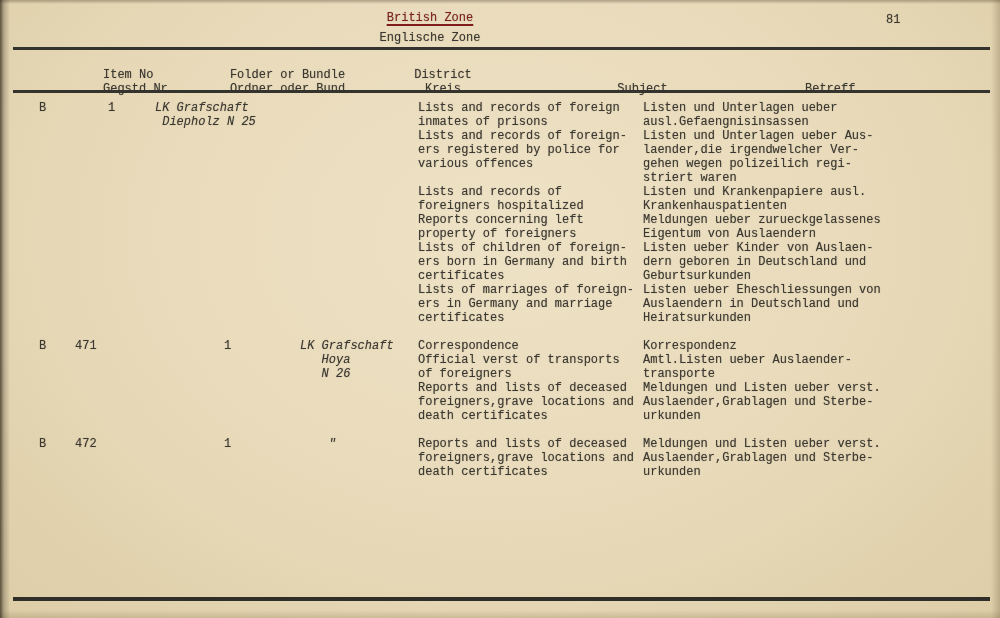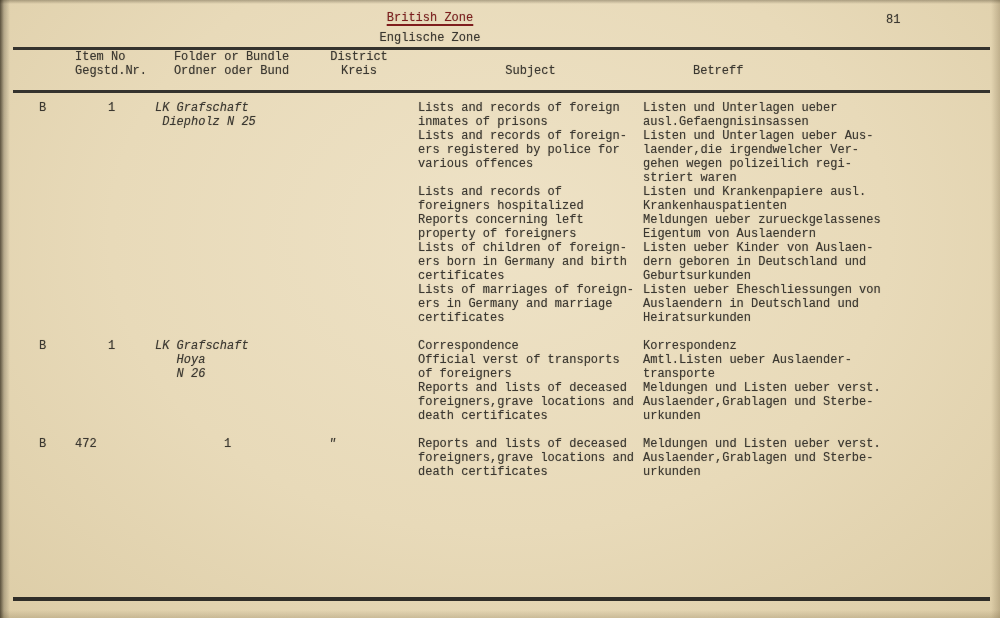--- a/index.html
+++ b/index.html
@@ -44,21 +44,21 @@
 
   
   .grid-cols {
     display:grid;
     grid-template-columns:40px 87px 145px 118px 1fr;
     padding:0 58px 0 28px;
   }
   .pre { white-space:pre; }
 
   
-  .col-headers { top:50px; align-items:end; }
+  .col-headers { top:68px; align-items:end;gap:28px; }
   .h-item     { grid-column:2; padding-left:7px; }
   .h-folder   { grid-column:3; padding-left:8px;text-align:center; }
   .h-district { grid-column:4; text-align:center; }
   .h-sb       { grid-column:5; display:grid; grid-template-columns:225px 1fr; }
   .h-subject  { text-align:center; }
   .h-betreff  { padding-left:50px; }
 
   
   .content { top:101px; }
   .item-row { margin-bottom:14px; }
@@ -148,20 +148,21 @@
 certificates</div>
         <div class="betreff pre">Listen ueber Eheschliessungen von
 Auslaendern in Deutschland und
 Heiratsurkunden</div>
       </div>
     </div>
   </section>
 
   <section class="grid-cols item-row row-1">
     <div class="cell letter">B</div>
+    <div class="cell item">471</div>
     <div class="cell folder">1</div>
     <div class="cell district pre">LK Grafschaft
    Hoya
    N 26</div>
     <div class="entries">
       <div class="entry">
         <div class="subject pre">Correspondence</div>
         <div class="betreff pre">Korrespondenz</div>
       </div>
       <div class="entry">

